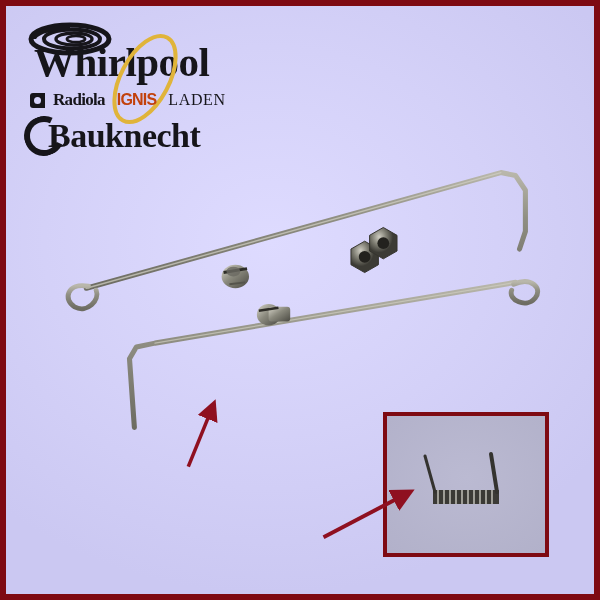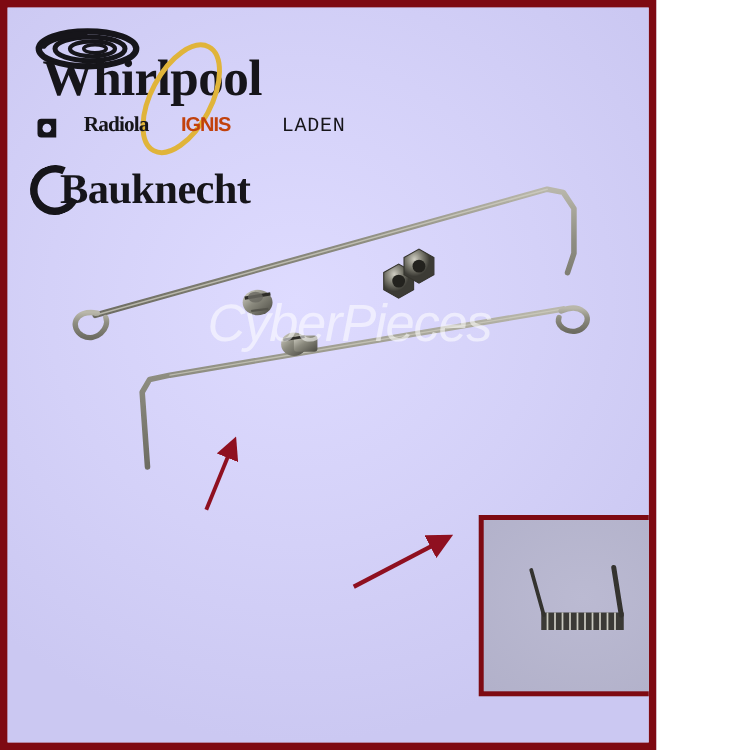--- a/index.html
+++ b/index.html
@@ -2,21 +2,21 @@
 <html><head>
 <meta charset="utf-8">
 <style>
   html, body {
     margin: 0;
     padding: 0;
     background: #ffffff;
   }
   .product-image {
     position: relative;
-    width: 525px;
+    width: 600px;
     height: 600px;
     box-sizing: border-box;
     border: 6px solid #7e0a12;
     background: #d5d2fa;
     overflow: hidden;
     font-family: "Liberation Sans", sans-serif;
   }
   
   .photo-backdrop {
     position: absolute;
@@ -57,22 +57,22 @@
     top: 8px;
     width: 108px;
     height: 118px;
     pointer-events: none;
   }
   .brand-row {
     position: absolute;
     left: 14px;
     top: 78px;
     display: flex;
-    align-items: flex-end;
-    gap: 22px;
+    align-items: center;
+    gap: 8px;
   }
   .brand-radiola-mark {
     width: 15px;
     height: 15px;
     background: #16151a;
     border-radius: 3px 0 0 3px;
     position: relative;
   }
   .brand-radiola-mark::after {
     content: "";
@@ -93,31 +93,31 @@
   }
   .brand-ignis {
     font-family: "Liberation Sans", sans-serif;
     font-weight: bold;
     font-size: 16px;
     color: #c2410c;
     letter-spacing: -0.8px;
     margin-left: 4px;
   }
   .brand-laden {
-    font-family: Liberation Mono, monospace;
+    font-family: Liberation Serif, serif;
     font-weight: normal;
     font-size: 16px;
     color: #16151a;
     letter-spacing: 0.6px;
-    margin-left: 19px;
+    margin-left: 4px;
   }
   .bauknecht-wrap {
     position: absolute;
     left: 8px;
-    top: 120px;
+    top: 104px;
     display: flex;
     align-items: center;
   }
   .bauknecht-c {
     width: 40px;
     height: 40px;
     border: 6px solid #16151a;
     border-radius: 50%;
     border-right-color: transparent;
     transform: rotate(-20deg);
@@ -293,21 +293,20 @@
       <ellipse cx="366" cy="256" rx="6" ry="6" fill="#23221e"></ellipse>
     </g>
 
     <g>
       <polygon points="371,234 385,226 399,234 399,250 385,258 371,250" fill="url(#nutGrad)" stroke="#35342e" stroke-width="1"></polygon>
       <ellipse cx="385" cy="242" rx="6" ry="6" fill="#23221e"></ellipse>
     </g>
   </svg>
 
   <div class="watermark">
-    <div class="watermark-title">CyberPieces</div>
   </div>
 
   <div class="caption">
   </div>
 
   <div class="inset-box">
     <div class="inset-inner"></div>
     <svg viewBox="0 0 158 137" style="position:absolute;inset:0;width:100%;height:100%">
 
       <g>

